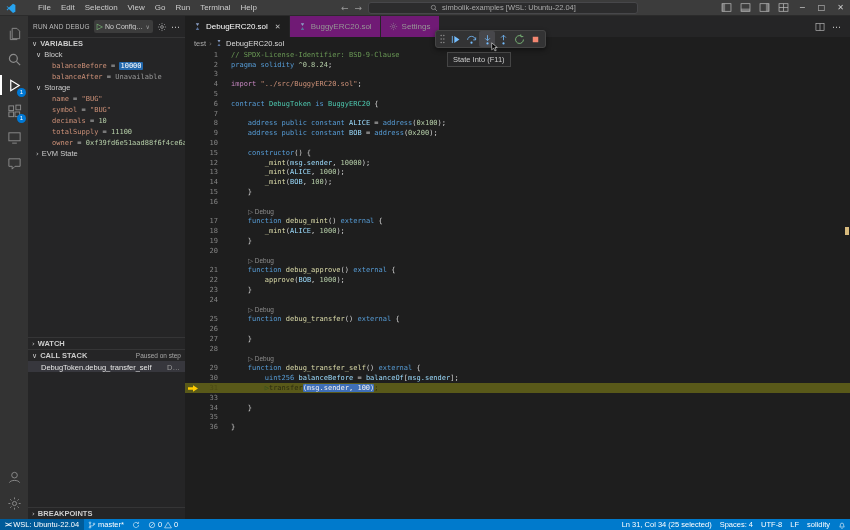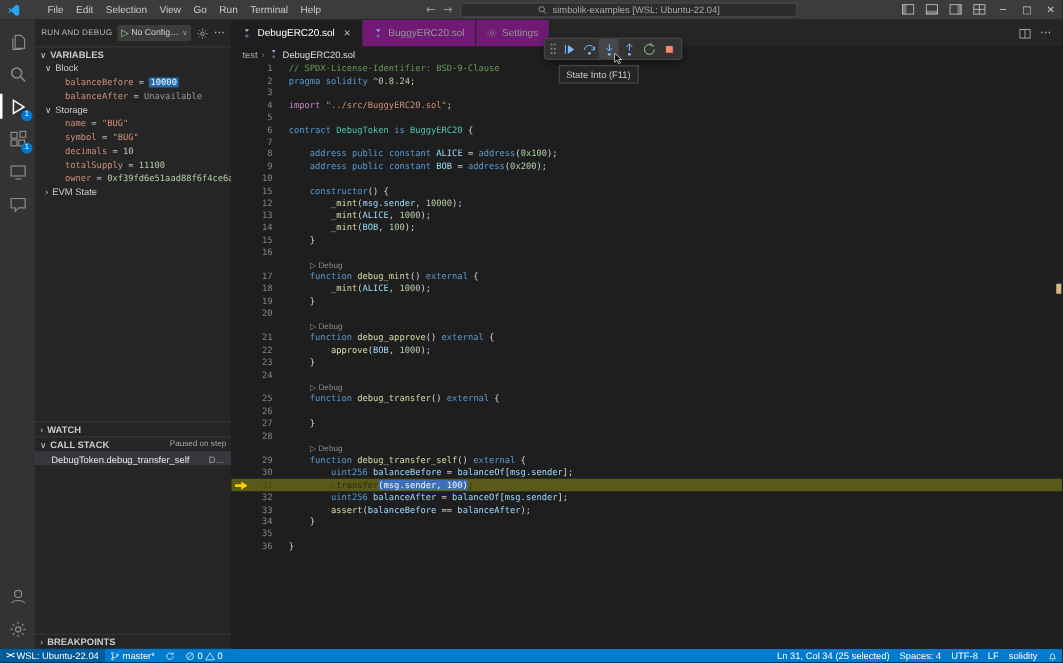--- a/index.html
+++ b/index.html
@@ -541,26 +541,21 @@
           </div>
           <div class="crow cur">
             <span class="gut">31<span class="cur-arrow">
                 <svg viewBox="0 0 12 8">
                   <path d="M0 2.6h6V0l6 4-6 4V5.4H0z" fill="#ffcc00"></path>
                 </svg>
               </span></span>
             <span class="cline"><span class="tk-d">        </span><span class="tk-m">▷</span><span class="tk-d">transfer</span><span class="tk-sel">(msg.sender, 100)</span><span class="tk-d">;</span></span>
           </div>
           <div class="crow">
-            <span class="gut">32</span>
-            <span class="cline"><span class="tk-p">        </span><span class="tk-k">uint256</span><span class="tk-p"> </span><span class="tk-v">balanceAfter</span><span class="tk-p"> = </span><span class="tk-v">balanceOf</span><span class="tk-p">[</span><span class="tk-v">msg.sender</span><span class="tk-p">];</span></span>
-          </div>
-          <div class="crow">
             <span class="gut">33</span>
-            <span class="cline"><span class="tk-p">        </span><span class="tk-f">assert</span><span class="tk-p">(</span><span class="tk-v">balanceBefore</span><span class="tk-p"> == </span><span class="tk-v">balanceAfter</span><span class="tk-p">);</span></span>
           </div>
           <div class="crow">
             <span class="gut">34</span>
             <span class="cline"><span class="tk-p">    }</span></span>
           </div>
           <div class="crow">
             <span class="gut">35</span>
             <span class="cline"></span>
           </div>
           <div class="crow">

